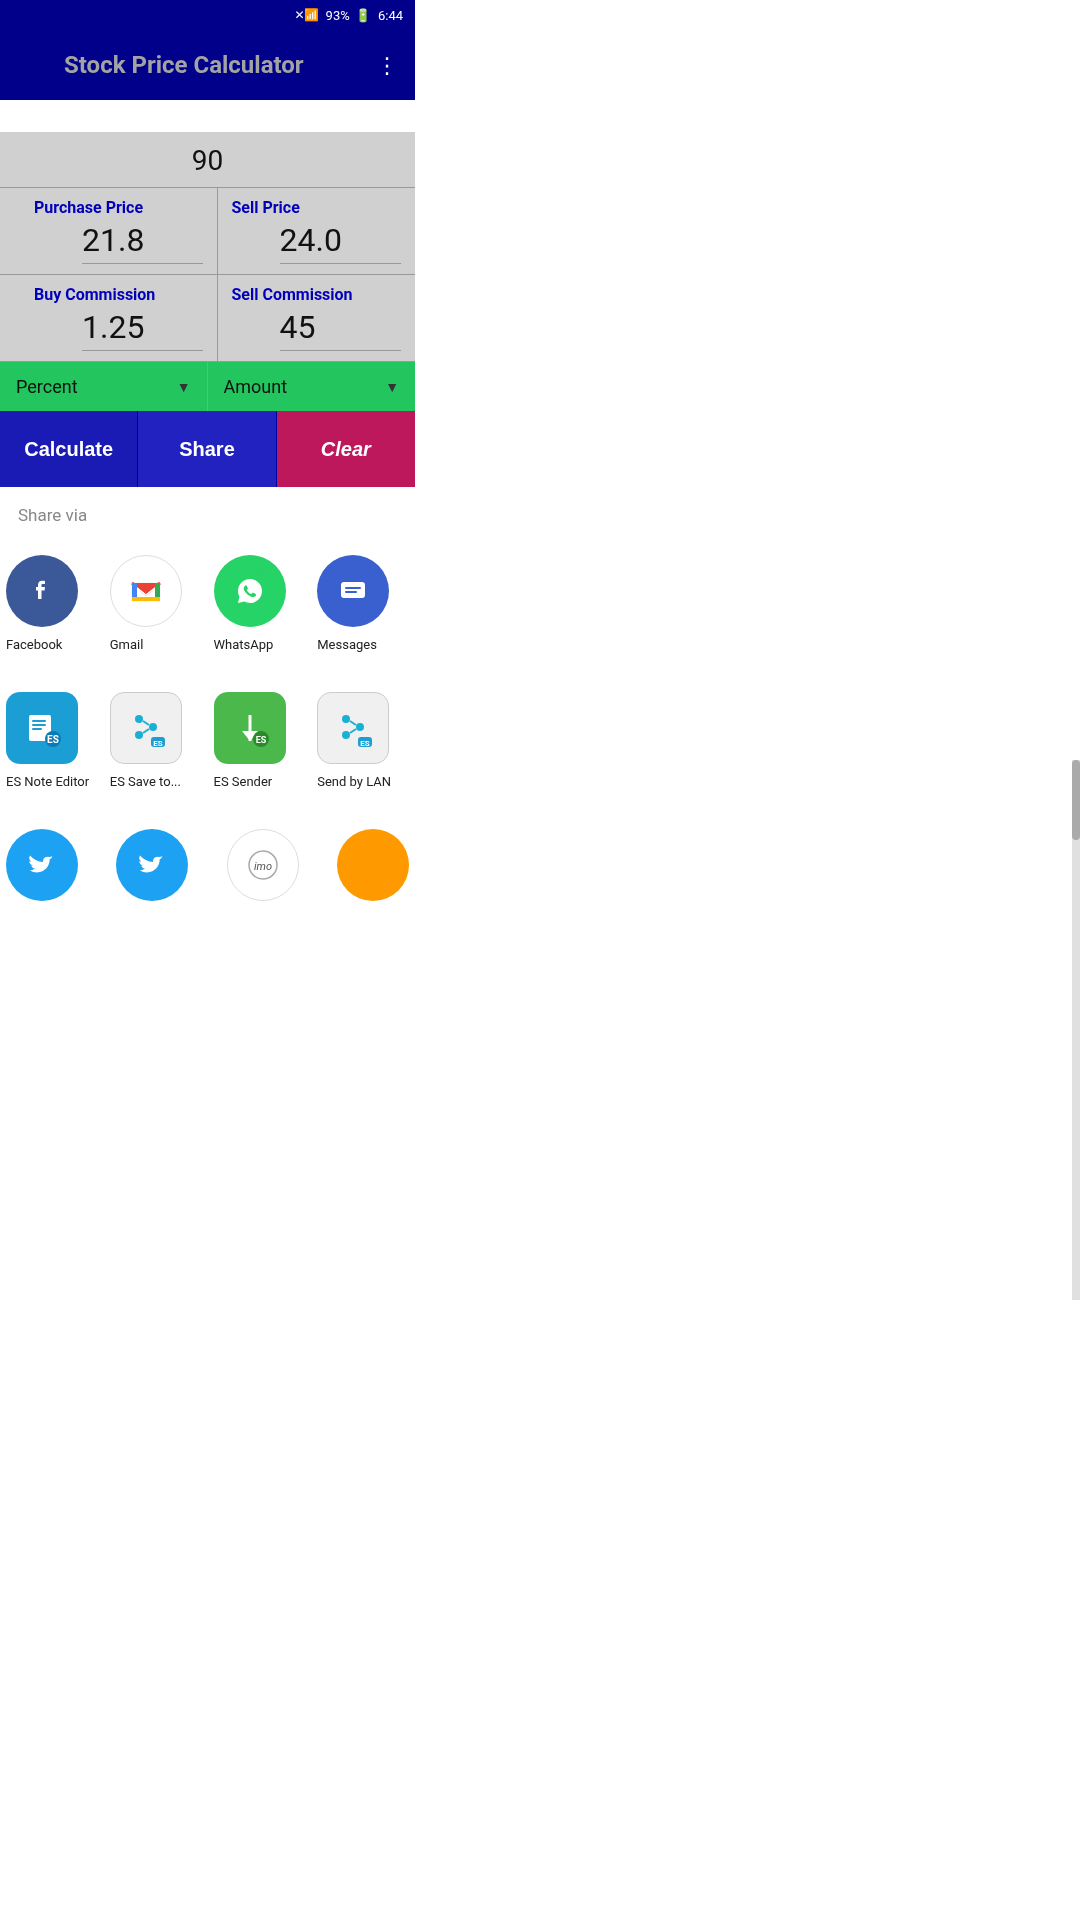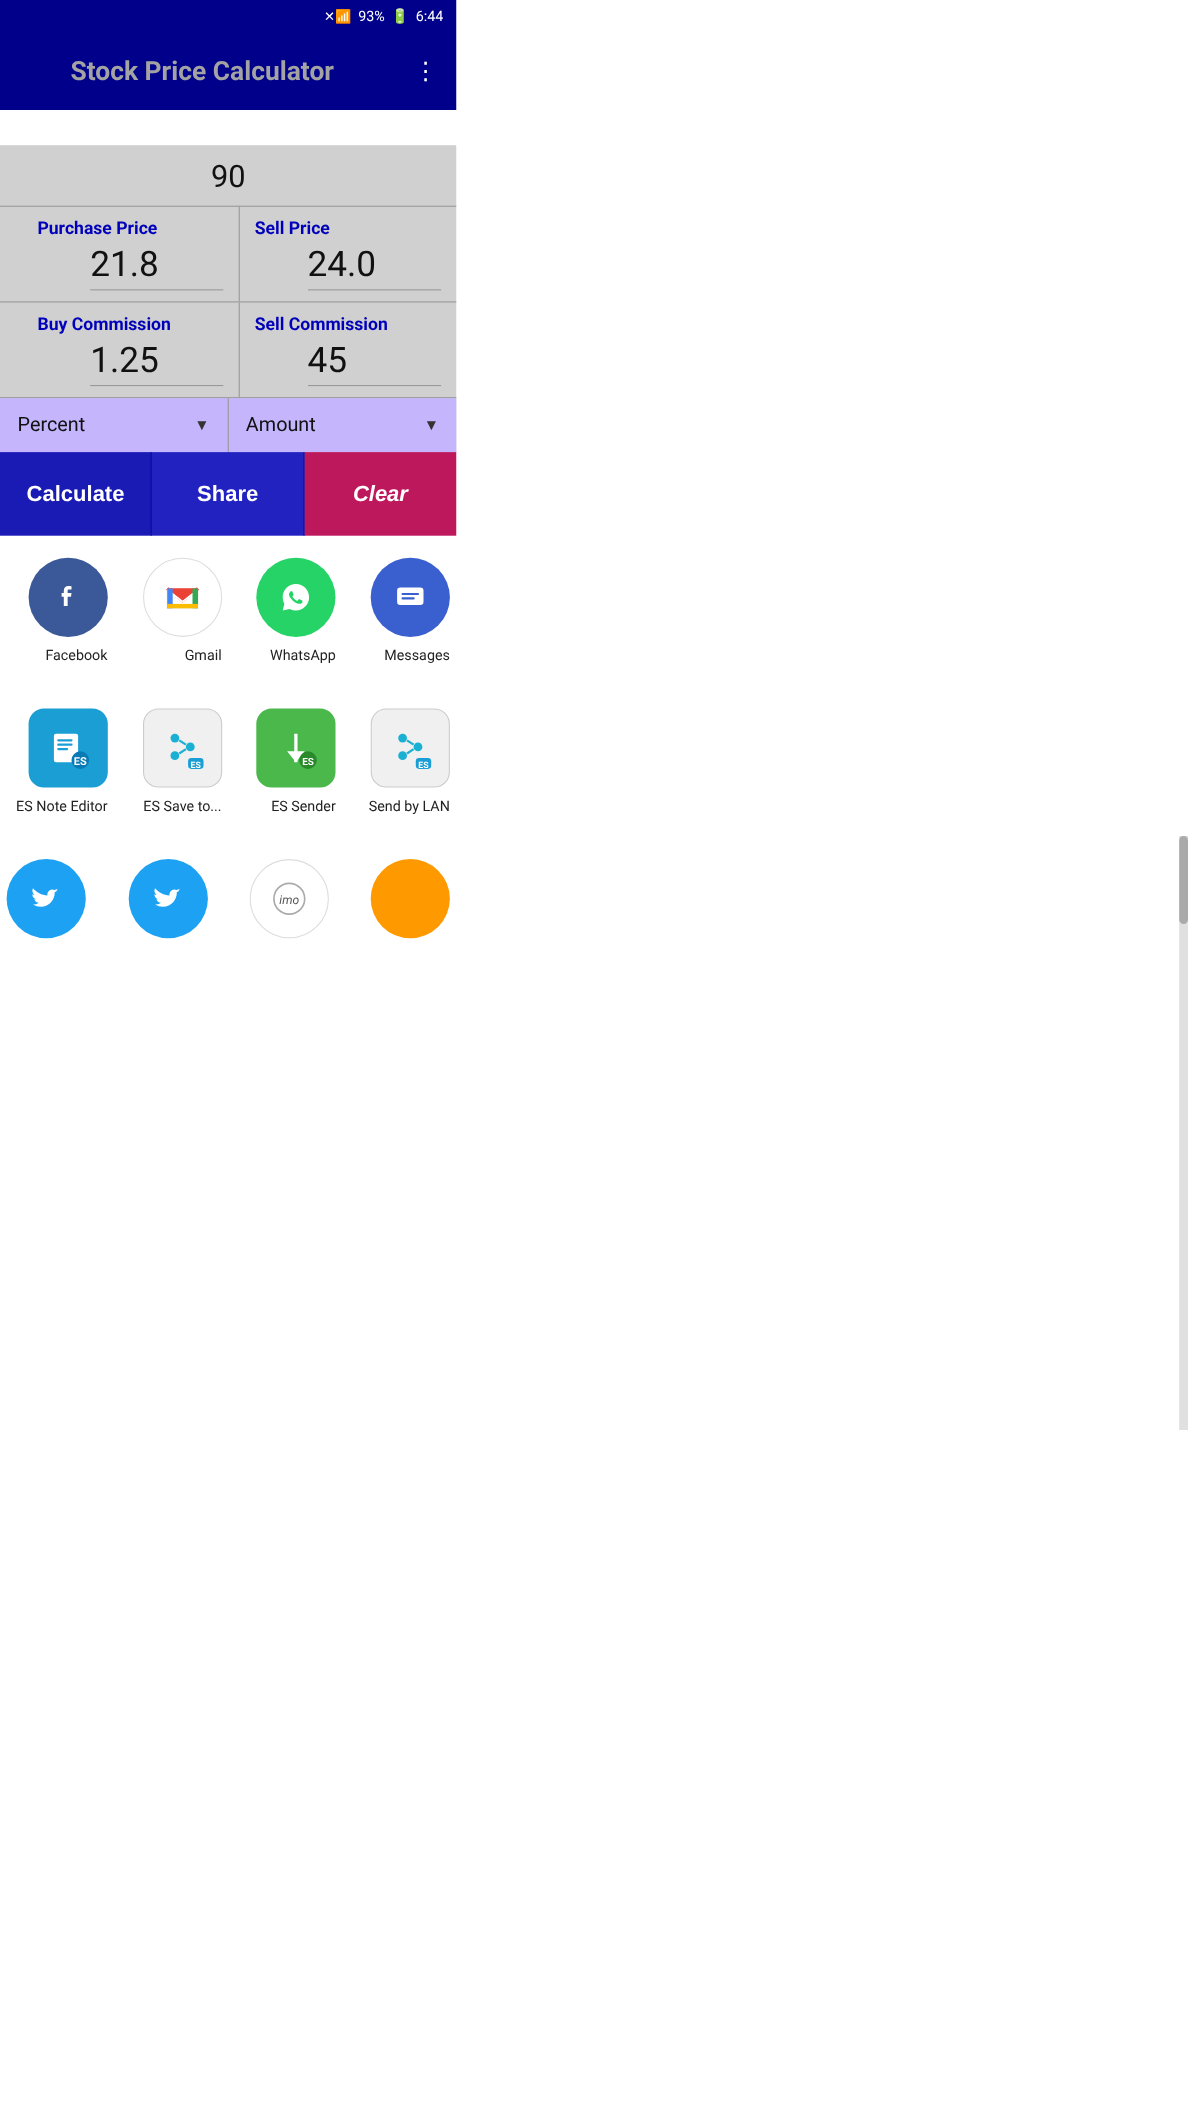--- a/index.html
+++ b/index.html
@@ -87,21 +87,21 @@
       font-weight: normal;
       color: #111;
       border-bottom: 1.5px solid #999;
       padding-bottom: 4px;
       margin-left: 48px;
     }
 
     .dropdown-row {
       display: grid;
       grid-template-columns: 1fr 1fr;
-      background: #c4b5fd;
+      background: #22c55e;
     }
     .dropdown-cell {
       display: flex;
       align-items: center;
       justify-content: space-between;
       padding: 14px 16px;
       border-right: 1.5px solid #999;
       font-size: 18px;
       color: #111;
       cursor: pointer;
@@ -142,21 +142,21 @@
       padding: 18px 18px 10px;
     }
     .share-grid {
       display: grid;
       grid-template-columns: repeat(4, 1fr);
       padding: 10px 0 20px;
     }
     .share-item {
       display: flex;
       flex-direction: column;
-      align-items: flex-end;
+      align-items: flex-start;
       padding: 10px 6px;
       cursor: pointer;
       gap: 10px;
     }
     .share-item .icon-circle {
       width: 72px;
       height: 72px;
       border-radius: 50%;
       display: flex;
       align-items: center;
@@ -261,20 +261,21 @@
   </div>
 </div>
 
 <div class="action-buttons">
   <button class="action-btn">Calculate</button>
   <button class="action-btn share">Share</button>
   <button class="action-btn clear">Clear</button>
 </div>
 
 <div class="share-sheet">
+  <div class="share-via">Share via</div>
 
   <div class="share-grid">
 
     <div class="share-item">
       <div class="icon-circle fb-icon">
         <svg width="40" height="40" viewBox="0 0 40 40">
           <circle cx="20" cy="20" r="20" fill="#3b5998"></circle>
           <path d="M23 13h-2.5c-.83 0-1 .42-1 1v2h3.5l-.45 3.5H19.5V28h-3.5V19.5H14V16h2V14c0-2.76 1.68-4.26 4.14-4.26.83 0 1.86.13 2.86.26V13z" fill="#fff"></path>
         </svg>
       </div>

